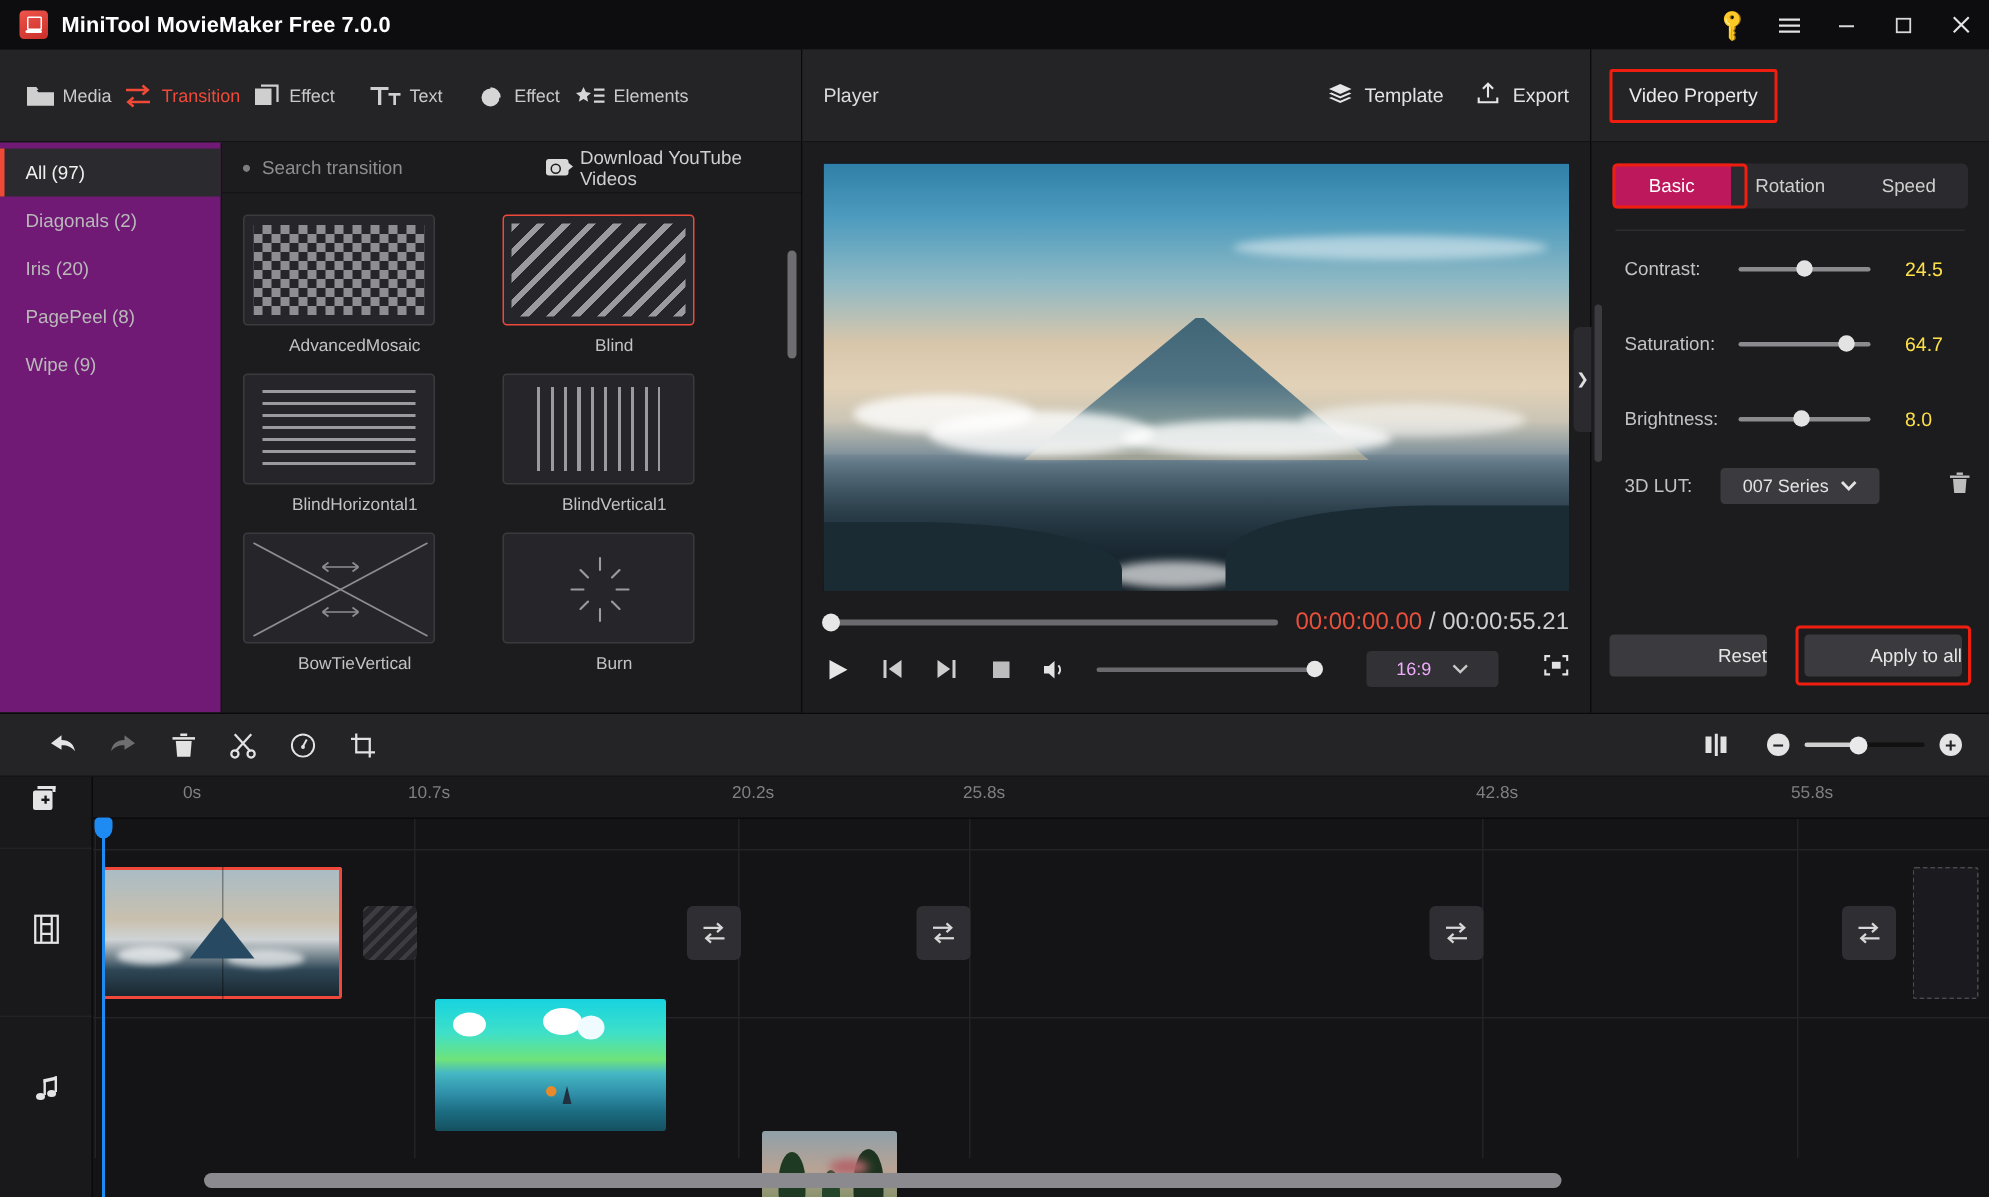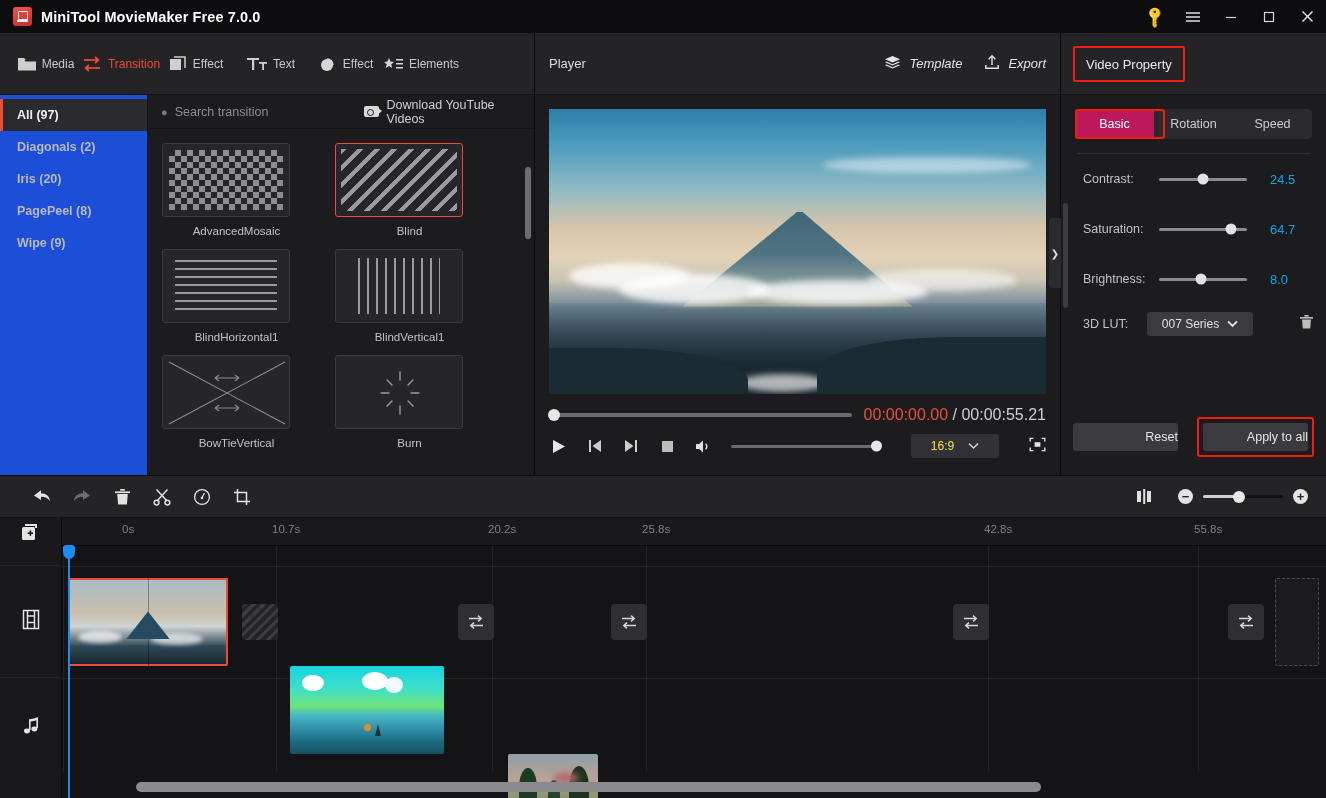--- a/index.html
+++ b/index.html
@@ -85,24 +85,23 @@
     cursor: pointer;
     color: #c9c9c9;
     font-size: 12px;
   }
   .mode .mi { height: 20px; display:flex; align-items:center; justify-content:center; }
   .mode.active { color: #ef4a38; }
 
   .listarea { flex: 1; display: flex; min-height: 0; }
   .cats {
     width: 148px; min-width: 148px;
-    background: #1d4ed8;
+    background: #701a75;
     padding-top: 4px;
     border-right: 1px solid #141416;
-    font-weight: bold;
   }
   .cat {
     height: 32px; display: flex; align-items: center;
     padding-left: 17px; font-size: 12.5px; color: #b9b9b9;
     cursor: pointer; position: relative;
   }
   .cat.active { background: #2b2b2f; color: #f0f0f0; }
   .cat.active::before {
     content:""; position: absolute; left:0; top:0; bottom:0; width:3px; background:#ef4a38;
   }
@@ -154,21 +153,21 @@
   .player {
     flex: 1; background: #1c1c1f; display: flex; flex-direction: column;
     position: relative; min-width: 0;
   }
   .playerhead {
     height: 62px; min-height:62px; background:#242427;
     display:flex; align-items:center; padding: 0 14px 0 14px;
     border-bottom: 1px solid #141416;
   }
   .playerhead .ptitle { font-size: 13px; color:#dcdcdc; }
-  .phead-actions { margin-left:auto; display:flex; align-items:center; gap: 22px; font-style: italic; }
+  .phead-actions { margin-left:auto; display:flex; align-items:center; gap: 22px; }
   .phact { display:flex; align-items:center; gap:8px; cursor:pointer; font-size:13px; color:#e3e3e3; }
   .videoframe {
     margin: 14px 14px 0 14px;
     height: 285px;
     background:#000; position: relative; overflow: hidden;
   }
   .sky {
     position:absolute; inset:0;
     background: linear-gradient(to bottom,
       #2f7fa8 0%, #4e9cbe 13%, #8fb9c4 28%,
@@ -208,21 +207,21 @@
   .timecode .cur { color:#e9503c; }
   .ctrlrow {
     display:flex; align-items:center; padding: 10px 14px 0 14px; gap: 16px;
   }
   .pbtn { width:20px; height:20px; display:flex; align-items:center; justify-content:center; cursor:pointer; color:#e6e6e6; }
   .volbar { width:150px; height:3px; background:#6b6b6f; border-radius:2px; position:relative; cursor:pointer; margin-left:2px;}
   .volknob { position:absolute; right:-1px; top:50%; transform:translateY(-50%); width:11px;height:11px;border-radius:50%;background:#e7e7e7;}
   .ratio-sel {
     margin-left:auto; width:88px; height:24px; background:#323236; border-radius:3px;
     display:flex; align-items:center; justify-content:center; gap:14px;
-    font-size:12px; color:#fde047; cursor:pointer;
+    font-size:12px; color:#f0abfc; cursor:pointer;
   }
   .fs-btn { margin-left:14px; cursor:pointer; color:#e6e6e6; }
 
   .collapse-handle {
     position:absolute; right:-1px; top:185px; width:12px; height:70px;
     background:#2b2b2f; border-radius:4px 0 0 4px;
     display:flex; align-items:center; justify-content:center;
     color:#e0e0e0; font-size:10px; cursor:pointer; z-index:5;
   }
 
@@ -258,21 +257,21 @@
   .tabshold { position:relative; }
   .divider { height:1px; background:#2e2e32; margin: 14px 16px 0 16px; }
   .sliderrow {
     display:flex; align-items:center; height:50px; padding: 0 12px 0 22px;
   }
   .slbl { font-size:12.5px; color:#c2c2c2; width:76px; }
   .sltrack {
     width:88px; height:3px; background:#8b8b8f; border-radius:2px; position:relative; cursor:pointer;
   }
   .slknob { position:absolute; top:50%; transform:translate(-50%,-50%); width:11px;height:11px;border-radius:50%;background:#e3e3e3;}
-  .slval { margin-left:auto; font-size:13px; color:#0ea5e9; width:44px; text-align:left;}
+  .slval { margin-left:auto; font-size:13px; color:#fde047; width:44px; text-align:left;}
   .lutrow { display:flex; align-items:center; padding: 8px 12px 0 22px; }
   .lut-sel {
     width:106px; height:24px; background:#3a3a3f; border-radius:3px;
     display:flex; align-items:center; justify-content:center; gap:8px;
     font-size:12px; color:#e2e2e2; cursor:pointer; margin-left: 12px;
   }
   .trashbtn { margin-left:auto; cursor:pointer; color:#bdbdbd; }
   .btnsrow {
     margin-top:auto; display:flex; gap: 0px; padding: 0 12px 18px 12px; align-items:center;
   }

